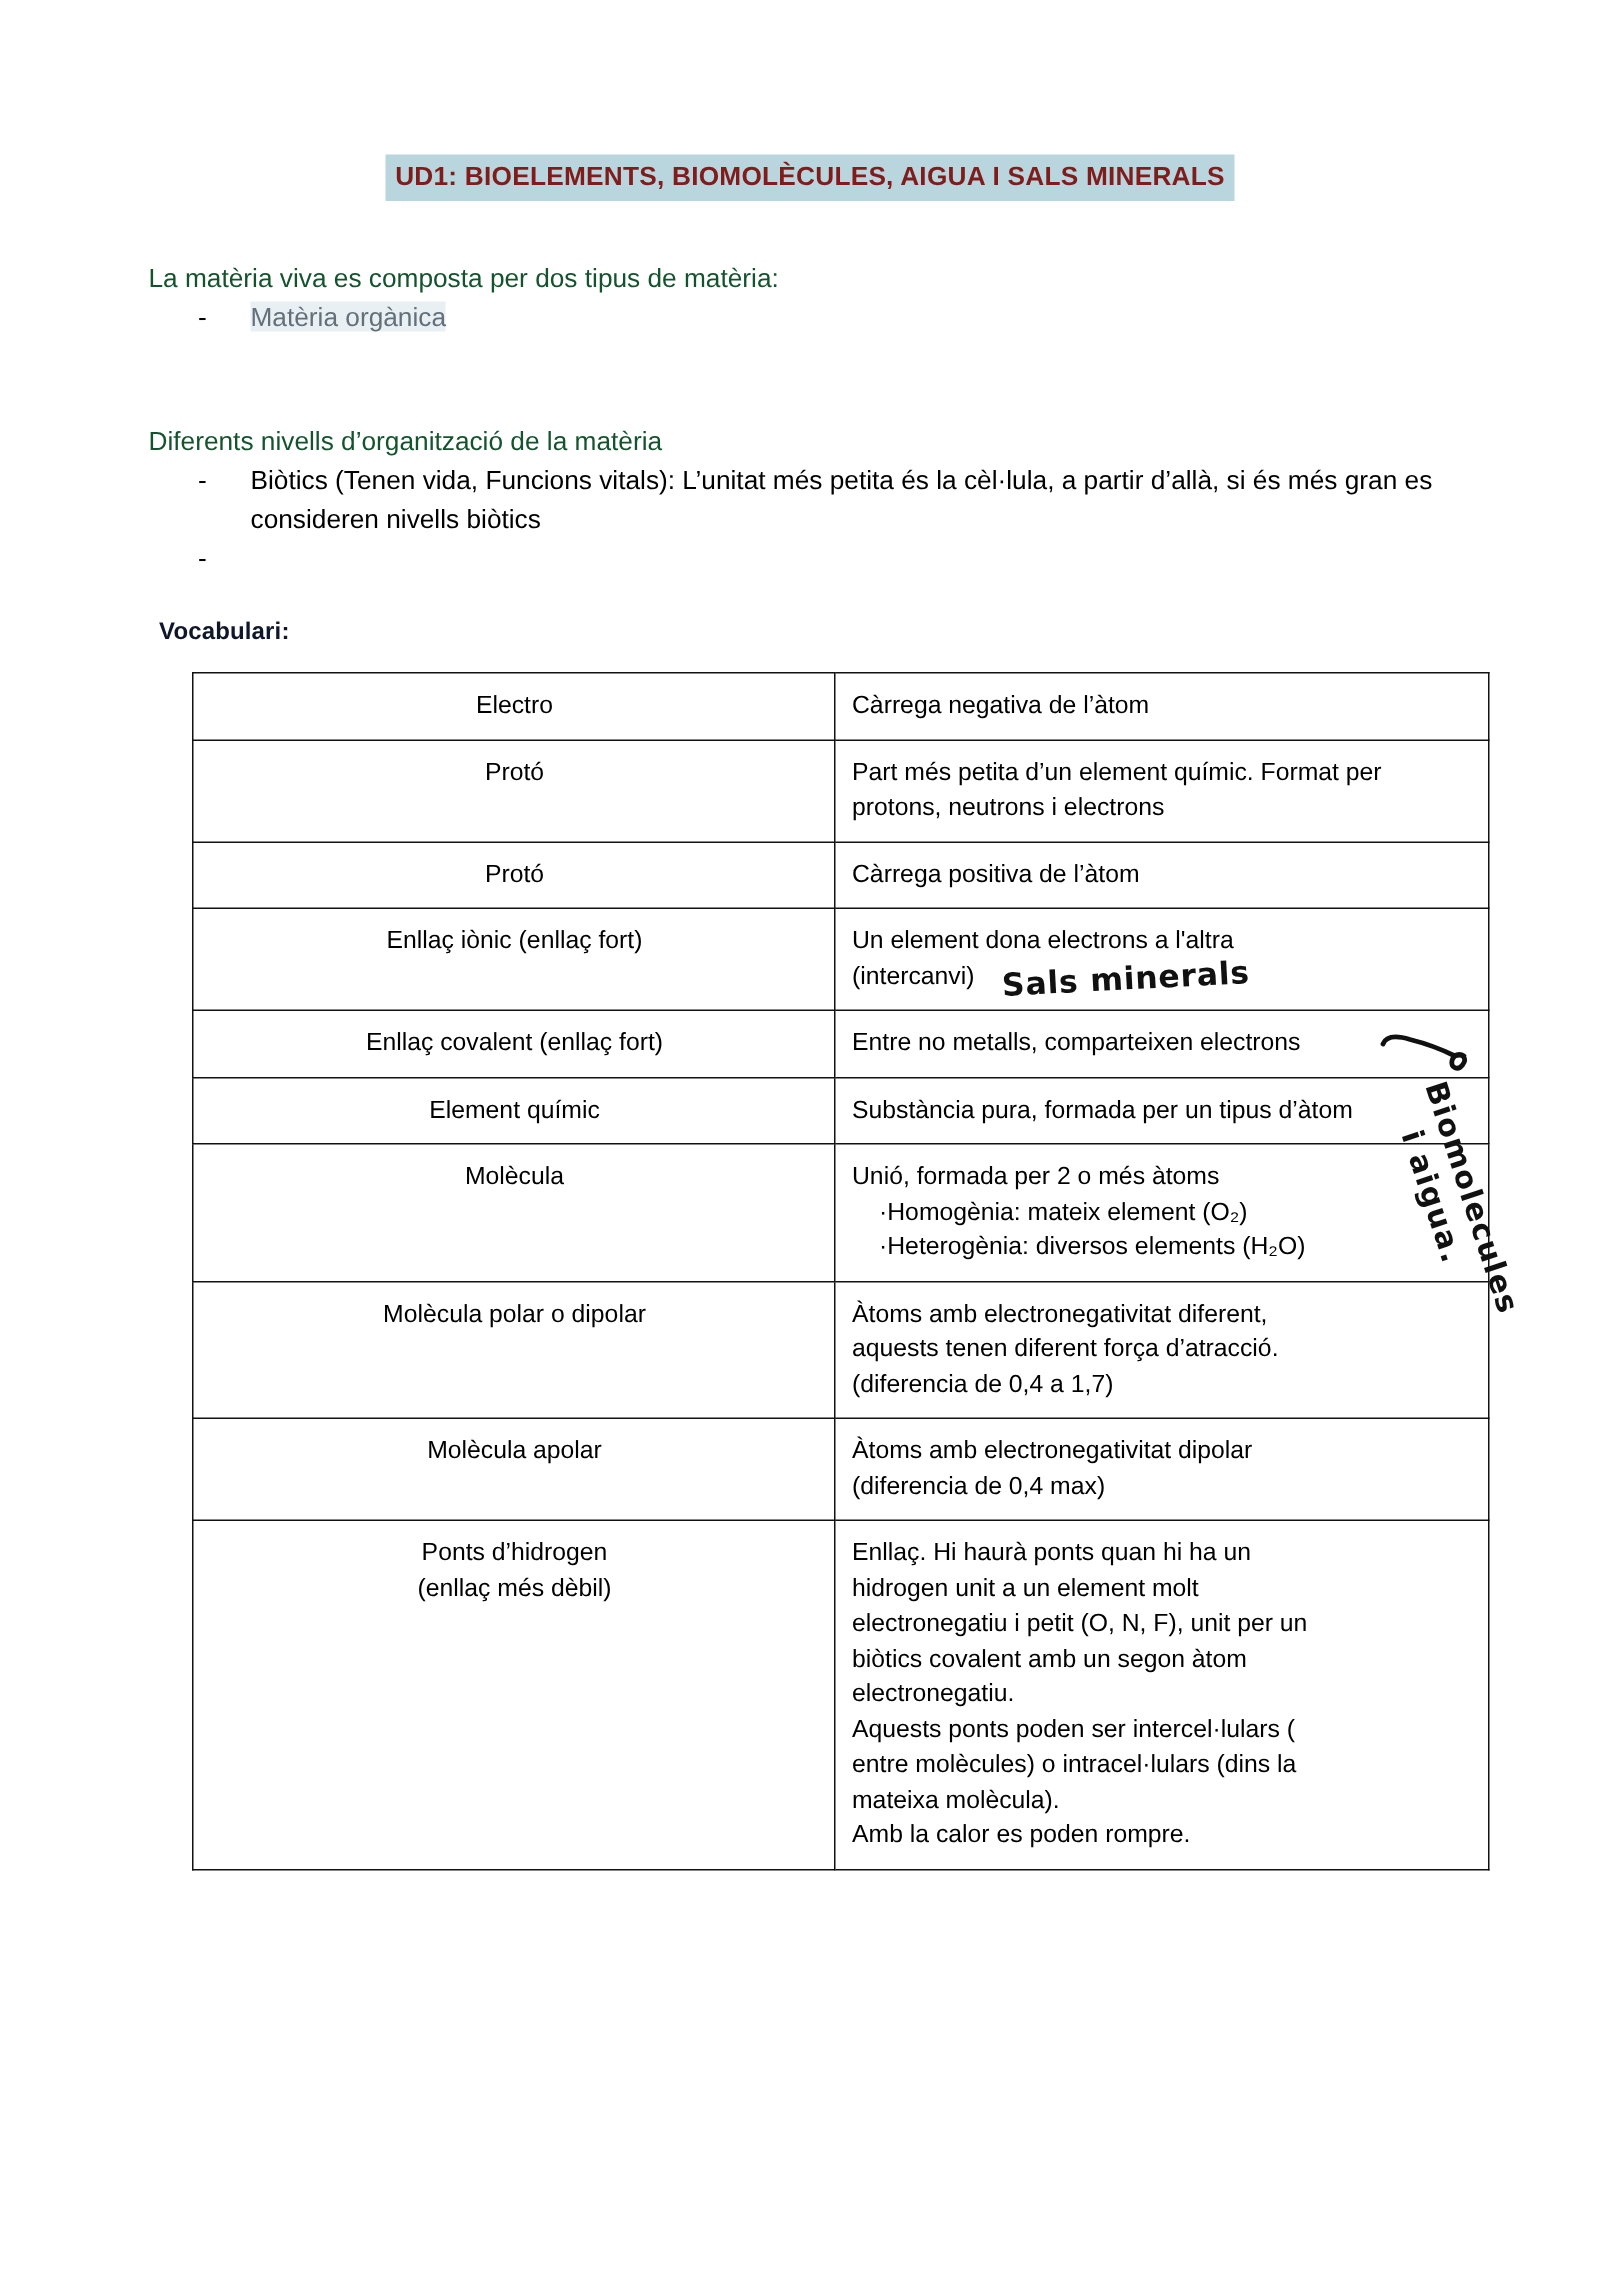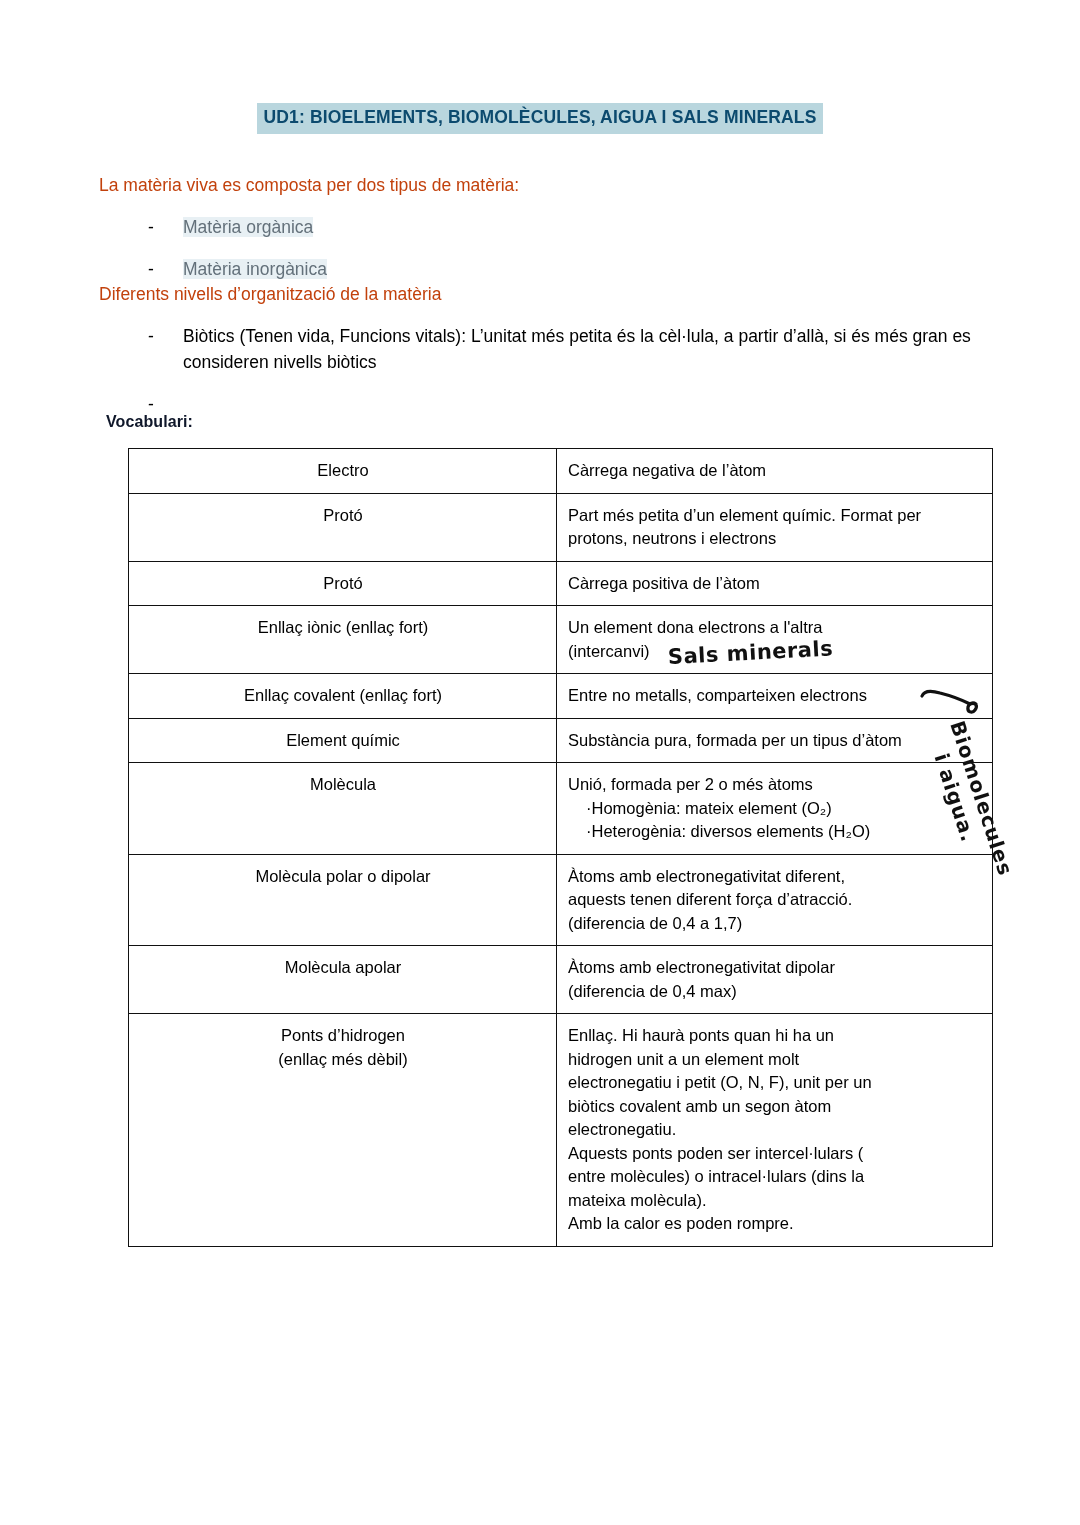--- a/index.html
+++ b/index.html
@@ -26,53 +26,53 @@
   .title-wrap {
     position: absolute;
     left: 0;
     top: 103px;
     width: 1080px;
     text-align: center;
   }
   .title-text {
     display: inline-block;
     background: #b9d6de;
-    color: #0c4a6e;
+    color: #7f1d1d;
     font-weight: bold;
     font-size: 17.5px;
     letter-spacing: 0.15px;
     padding: 4px 6px 5px 6px;
     line-height: 1.25;
   }
 
   
   .block {
     position: absolute;
     left: 99px;
     width: 900px;
     font-size: 17.5px;
     line-height: 26px;
   }
   #intro-block { top: 172px; }
   #levels-block { top: 281px; }
 
   .para {
     margin: 0;
-    color: #c2410c;
+    color: #14532d;
   }
 
   ul.dash-list {
     list-style: none;
     margin: 0;
     padding: 0;
   }
   ul.dash-list > li {
     position: relative;
     padding-left: 68px;
-    margin: 16px;
+    margin: 0;
     min-height: 26px;
   }
   ul.dash-list > li::before {
     content: "-";
     position: absolute;
     left: 33px;
     top: 0;
     color: #000;
   }
   li.muted .hl {
@@ -169,21 +169,20 @@
 <div class="page">
 
   <div class="title-wrap">
     <span class="title-text">UD1: BIOELEMENTS, BIOMOLÈCULES, AIGUA I SALS MINERALS</span>
   </div>
 
   <div class="block" id="intro-block">
     <p class="para">La matèria viva es composta per dos tipus de matèria:</p>
     <ul class="dash-list">
       <li class="muted"><span class="hl">Matèria orgànica</span></li>
-      <li class="muted"><span class="hl">Matèria inorgànica</span></li>
     </ul>
   </div>
 
   <div class="block" id="levels-block">
     <p class="para">Diferents nivells d’organització de la matèria</p>
     <ul class="dash-list">
       <li><span>Biòtics (Tenen vida, Funcions vitals): L’unitat més petita és la cèl·lula, a partir d’allà, si és més gran es consideren nivells biòtics</span></li>
       <li class="empty-item"><span></span></li>
     </ul>
   </div>

